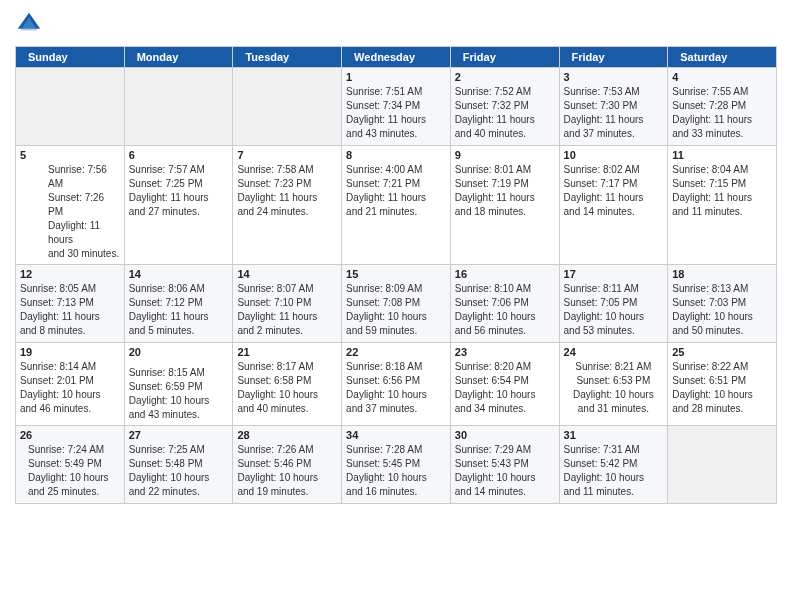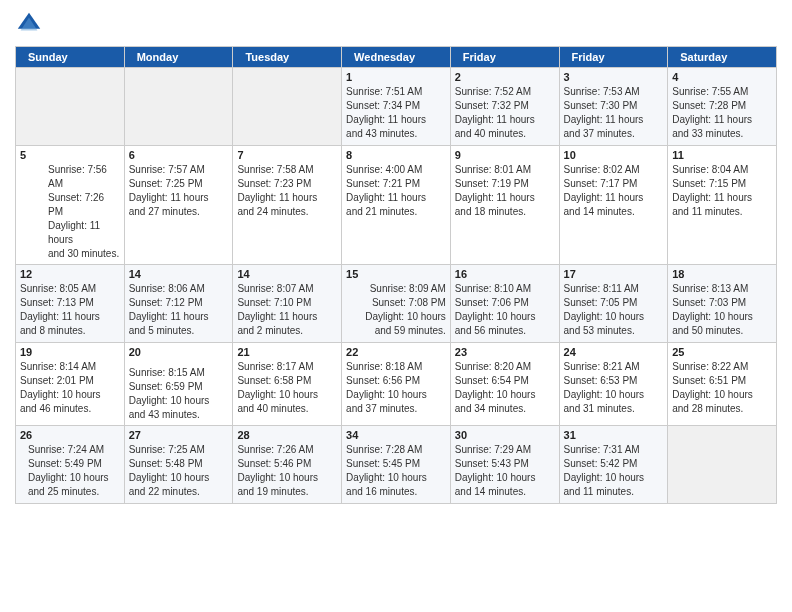--- a/index.html
+++ b/index.html
@@ -226,21 +226,21 @@
           </td>
           <td>
             <div class="day-num">14</div>
             <div class="day-info" style="white-space: pre-line;">Sunrise: 8:07 AM
 Sunset: 7:10 PM
 Daylight: 11 hours
 and 2 minutes.</div>
           </td>
           <td>
             <div class="day-num">15</div>
-            <div class="day-info" style="white-space: pre-line; text-align: right;">Sunrise: 8:09 AM
+            <div class="day-info" style="white-space: pre-line;">Sunrise: 8:09 AM
 Sunset: 7:08 PM
 Daylight: 10 hours
 and 59 minutes.</div>
           </td>
           <td>
             <div class="day-num">16</div>
             <div class="day-info" style="white-space: pre-line;">Sunrise: 8:10 AM
 Sunset: 7:06 PM
 Daylight: 10 hours
 and 56 minutes.</div>
@@ -291,21 +291,21 @@
           </td>
           <td>
             <div class="day-num">23</div>
             <div class="day-info" style="white-space: pre-line;">Sunrise: 8:20 AM
 Sunset: 6:54 PM
 Daylight: 10 hours
 and 34 minutes.</div>
           </td>
           <td>
             <div class="day-num">24</div>
-            <div class="day-info" style="white-space: pre-line;">Sunrise: 8:21 AM
+            <div class="day-info" style="white-space: pre-line; text-align: center;">Sunrise: 8:21 AM
 Sunset: 6:53 PM
 Daylight: 10 hours
 and 31 minutes.</div>
           </td>
           <td>
             <div class="day-num">25</div>
             <div class="day-info" style="white-space: pre-line;">Sunrise: 8:22 AM
 Sunset: 6:51 PM
 Daylight: 10 hours
 and 28 minutes.</div>

